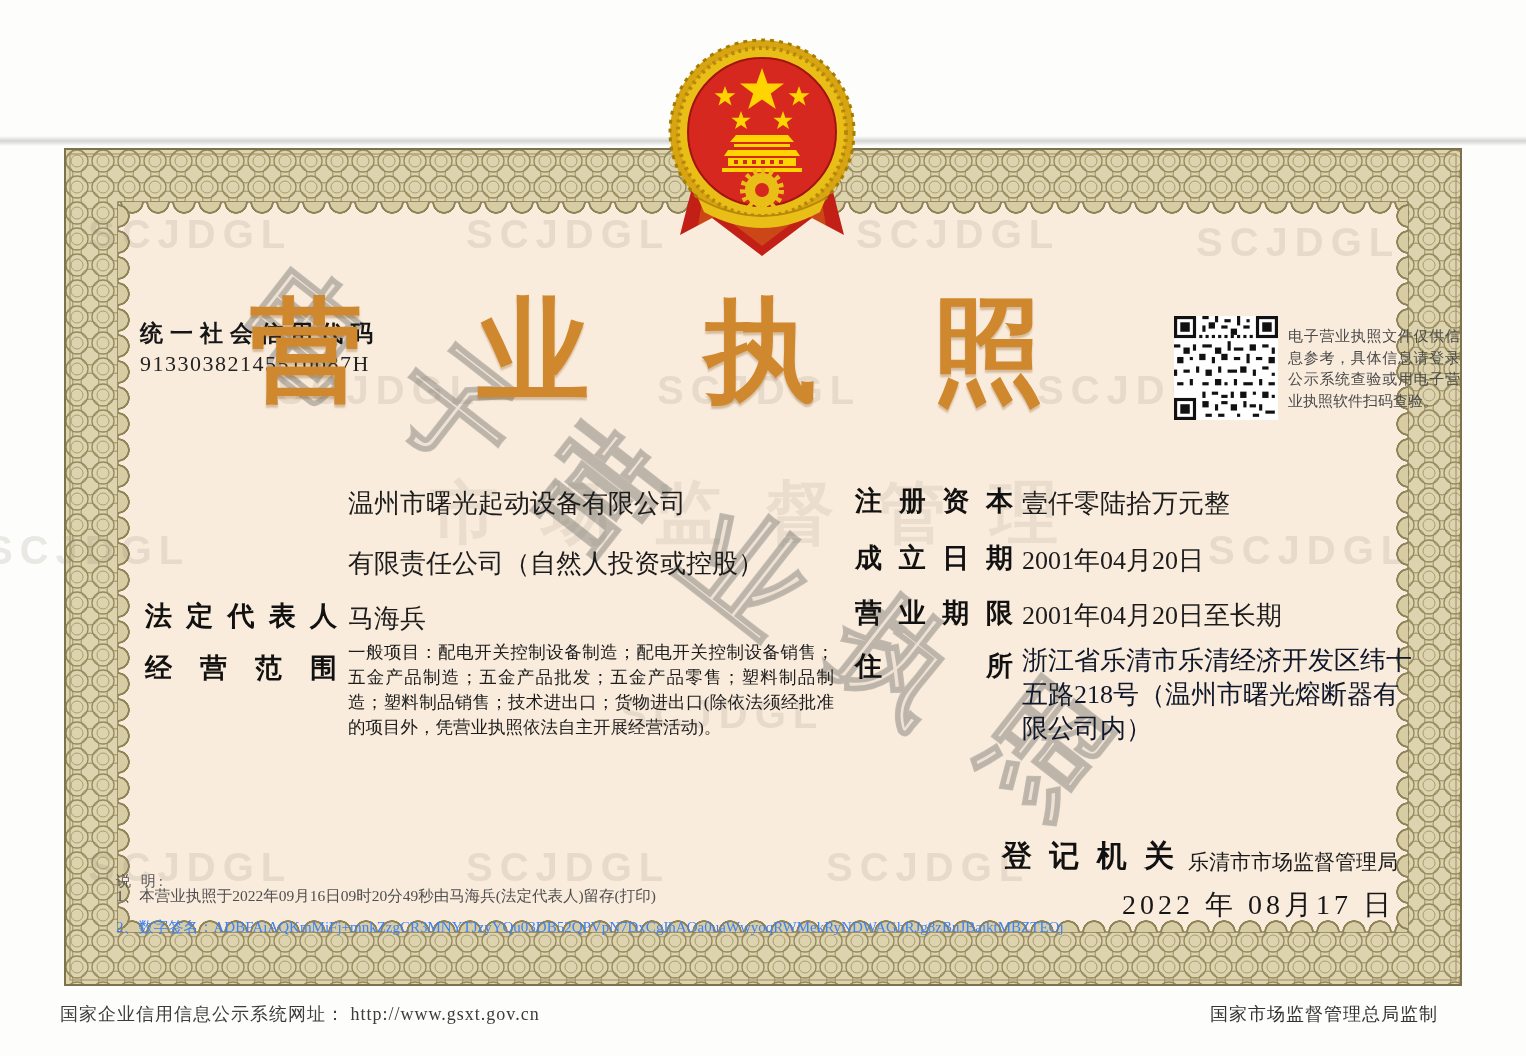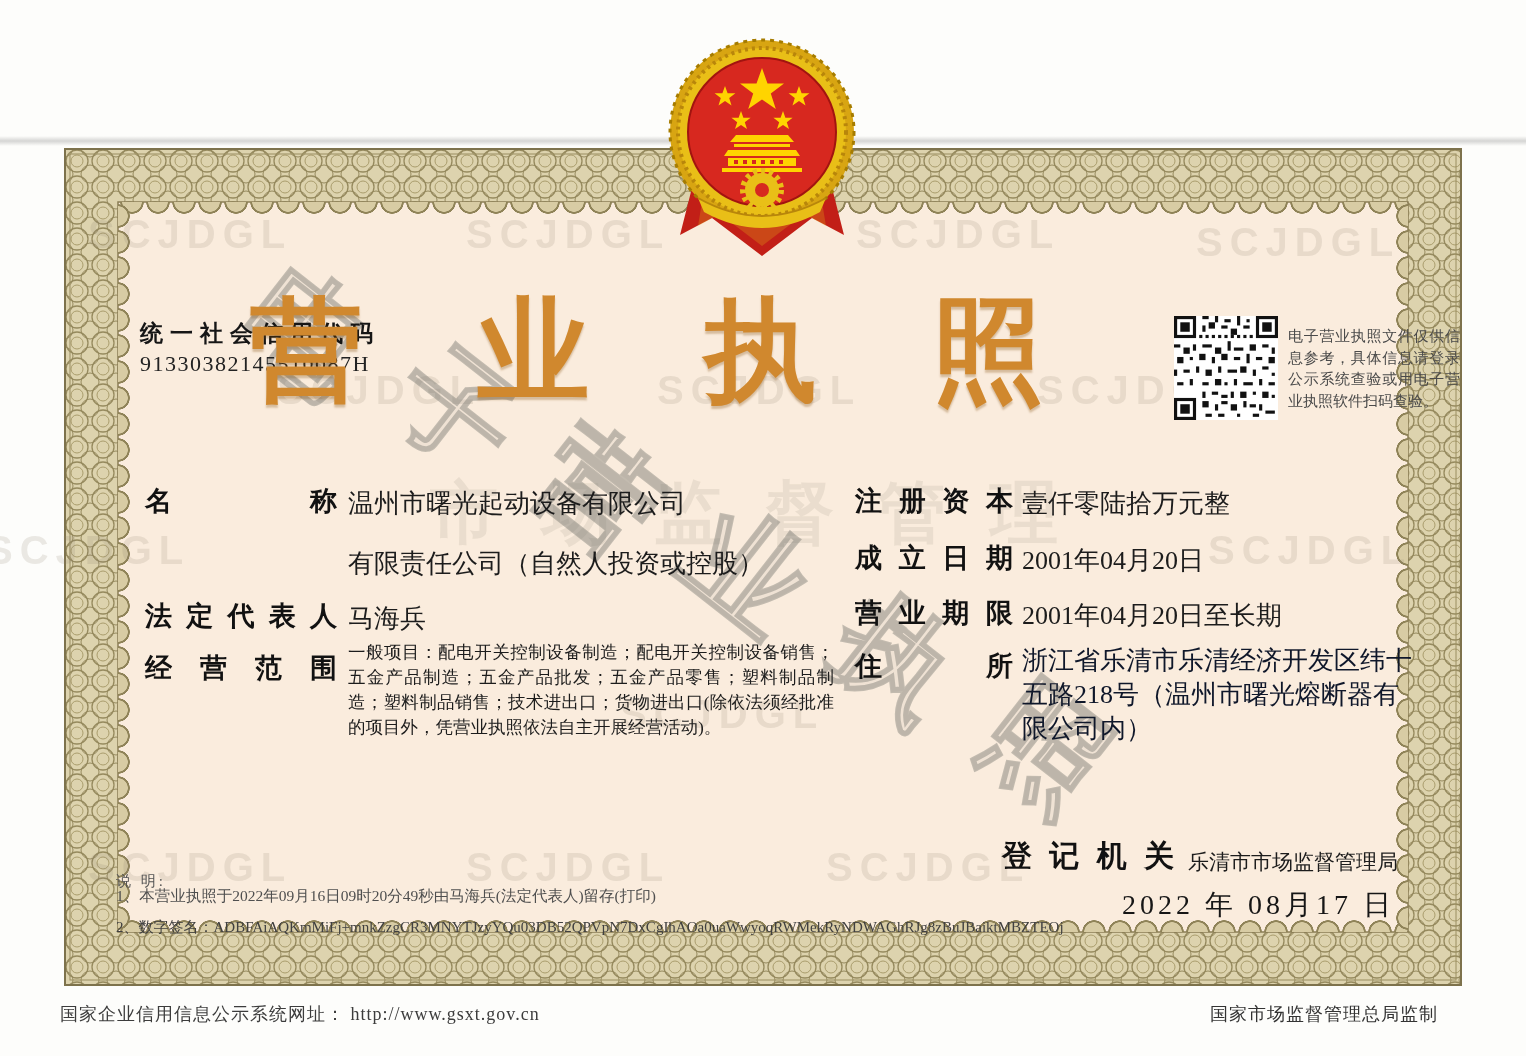--- a/index.html
+++ b/index.html
@@ -55,21 +55,21 @@
   .addr{width:402px;font:400 26px "Liberation Serif",serif;line-height:34px;color:#0f172a;}
   
   .reg-label{position:absolute;left:1002px;top:836px;width:172px;font:700 30px "Liberation Sans",sans-serif;
         color:#111;text-align:justify;text-align-last:justify;}
   .reg-value{position:absolute;left:1188px;top:848px;font:400 21px "Liberation Serif",serif;color:#1c1c1c;}
   .issue-date{position:absolute;left:1122px;top:886px;font:400 28px "Liberation Serif",serif;
         letter-spacing:4px;color:#161616;}
   
   .notes-title{position:absolute;left:116px;top:872px;font:400 15px "Liberation Serif",serif;color:#555;letter-spacing:3px;}
   .note1{position:absolute;left:116px;top:886px;font:400 15.5px "Liberation Serif",serif;color:#4f4f4f;}
-  .note2{position:absolute;left:116px;top:918px;font:400 15px "Liberation Serif",serif;color:#404040;}
+  .note2{position:absolute;left:116px;top:918px;font:400 15px "Liberation Serif",serif;color:#3b82f6;}
   
   .foot-l{position:absolute;left:60px;top:1002px;font:400 18px "Liberation Serif",serif;color:#3c3c3c;letter-spacing:1px;text-align:right;}
   .foot-r{position:absolute;right:88px;top:1002px;font:400 18px "Liberation Serif",serif;color:#333;letter-spacing:1px;}
   .emblem{position:absolute;left:664px;top:30px;}
 </style>
 </head>
 <body>
 
 <div class="canvas">
 
@@ -211,23 +211,20 @@
       <rect x="27" y="28" width="1" height="2"></rect>
         <rect x="29" y="30" width="3" height="1"></rect>
         <rect x="10" y="31" width="2" height="1"></rect>
       <rect x="14" y="31" width="2" height="1"></rect>
         <rect x="20" y="31" width="1" height="1"></rect>
         <rect x="25" y="31" width="2" height="1"></rect>
     </g>
   </svg>
   <div class="qr-caption">电子营业执照文件仅供信息参考，具体信息请登录公示系统查验或用电子营业执照软件扫码查验。</div>
 
-  <div class="row" style="left:145px;top:483px">
-    <span class="flabel lw">名称</span>
-  </div>
   <div class="val-abs" style="left:348px;top:486px">温州市曙光起动设备有限公司</div>
 
   <div class="val-abs" style="left:348px;top:546px">有限责任公司（自然人投资或控股）</div>
 
   <div class="row" style="left:145px;top:598px">
     <span class="flabel lw">法定代表人</span>
   </div>
   <div class="val-abs" style="left:348px;top:601px">马海兵</div>
 
   <div class="row" style="left:145px;top:650px">

